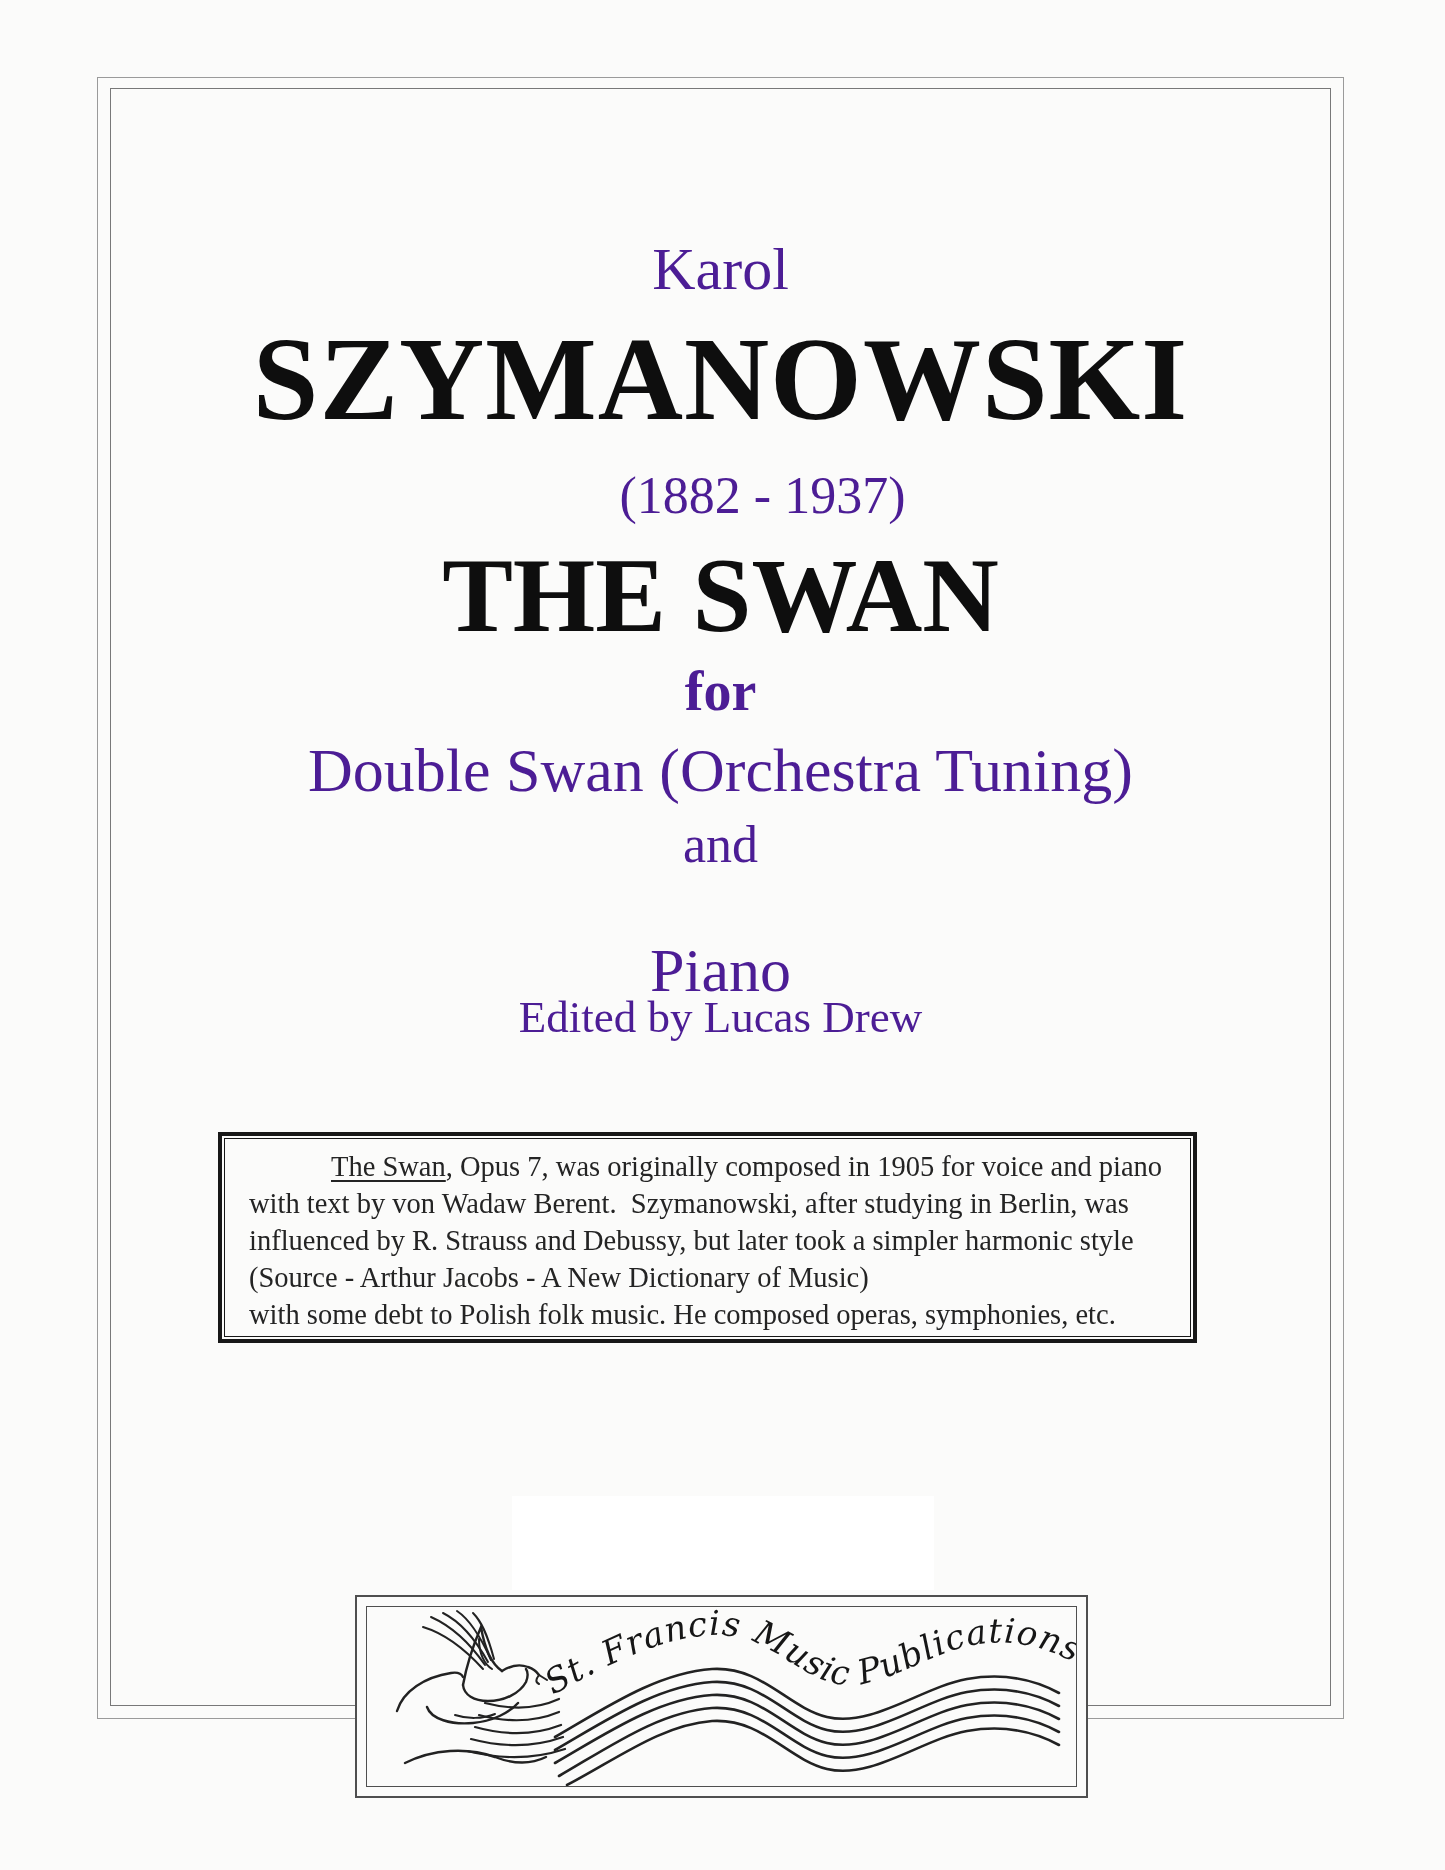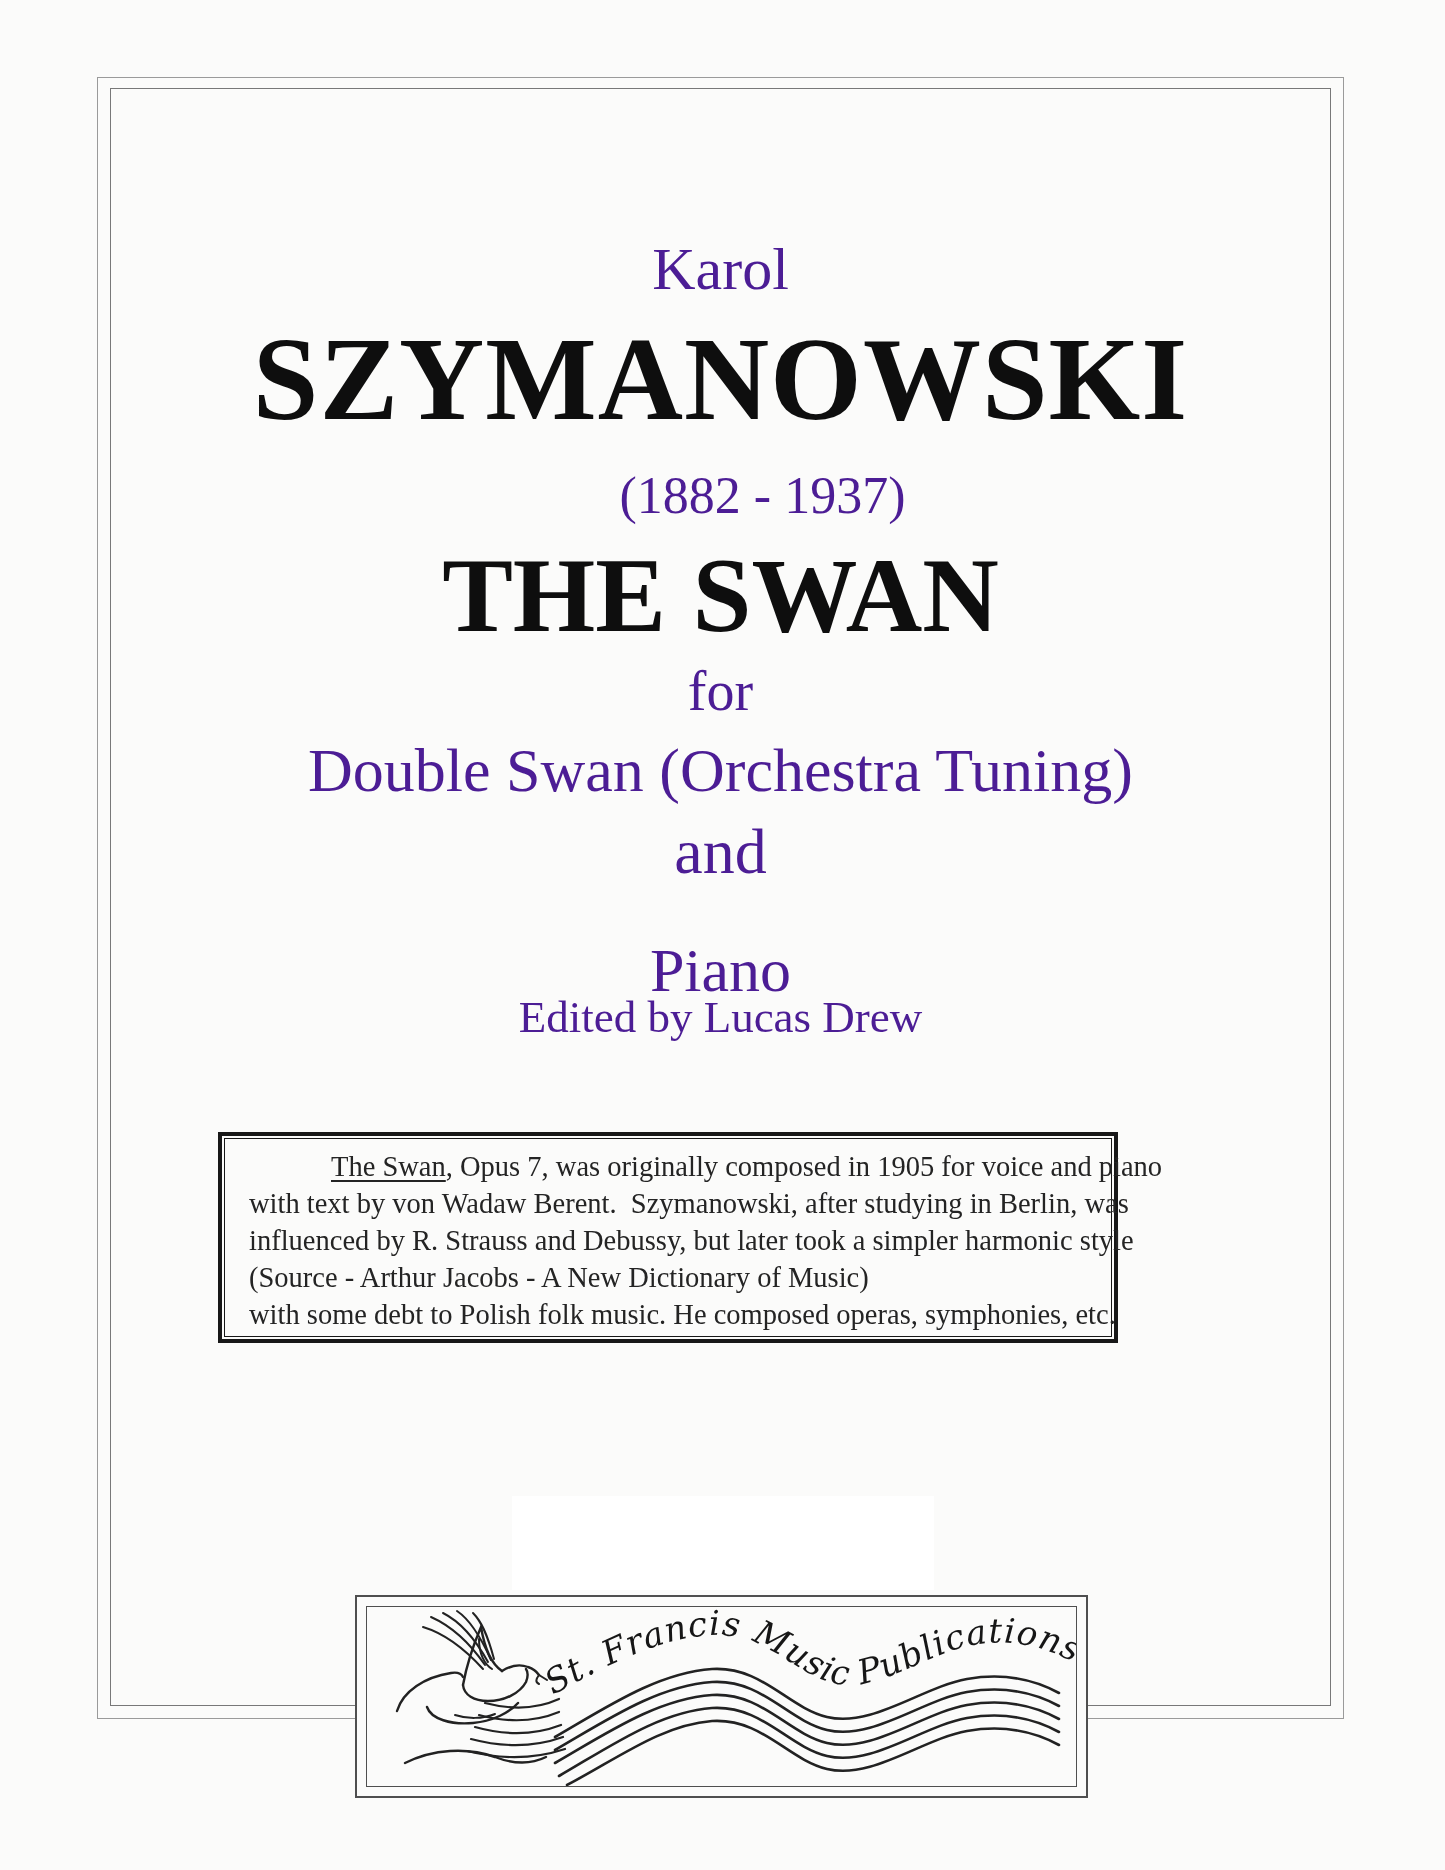--- a/index.html
+++ b/index.html
@@ -32,31 +32,31 @@
     width: 1221px;
     text-align: center;
     white-space: nowrap;
     line-height: 1.05;
     color: #4c1d95;
   }
   .t-karol        { top: 238px;  font-size: 60px;  }
   .t-composer     { top: 318px;  font-size: 118px; font-weight: bold; letter-spacing: 1px; color: #0e0e0e; }
   .t-dates        { top: 469px;  font-size: 52px; margin-left: 42px;  }
   .t-work         { top: 540px;  font-size: 106px; font-weight: bold; color: #0e0e0e; }
-  .t-for          { top: 662px;  font-size: 56px;  }
+  .t-for          { top: 662px;  font-size: 56px; font-weight: bold;  }
   .t-instr        { top: 738px;  font-size: 62px;  }
-  .t-and          { top: 818px;  font-size: 64px;  }
+  .t-and          { top: 818px;  font-size: 52px;  }
   .t-piano        { top: 894px;  font-size: 62px; margin-top: 44px;  }
   .t-editor       { top: 994px;  font-size: 45px;  }
 
   
   .infobox {
     position: absolute;
     left: 218px; top: 1132px;
-    width: 900px; height: 211px;
+    width: 979px; height: 211px;
     border: 4px solid #181818;
     box-sizing: border-box;
     background: #fbfbfa;
   }
   .infobox-inner {
     position: absolute;
     left: 2px; top: 2px; right: 2px; bottom: 2px;
     border: 1px solid #181818;
   }
   .infobox-text {

